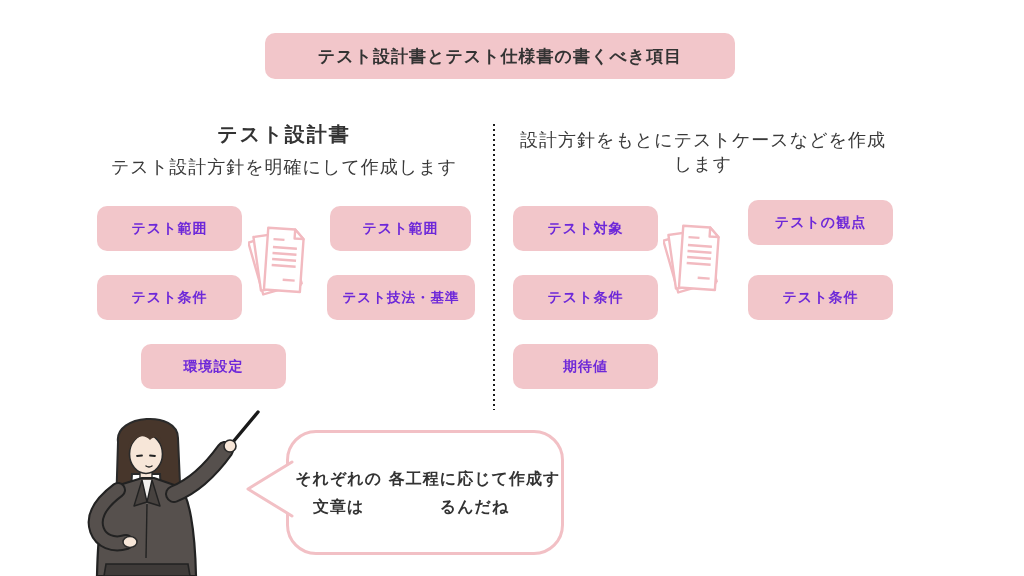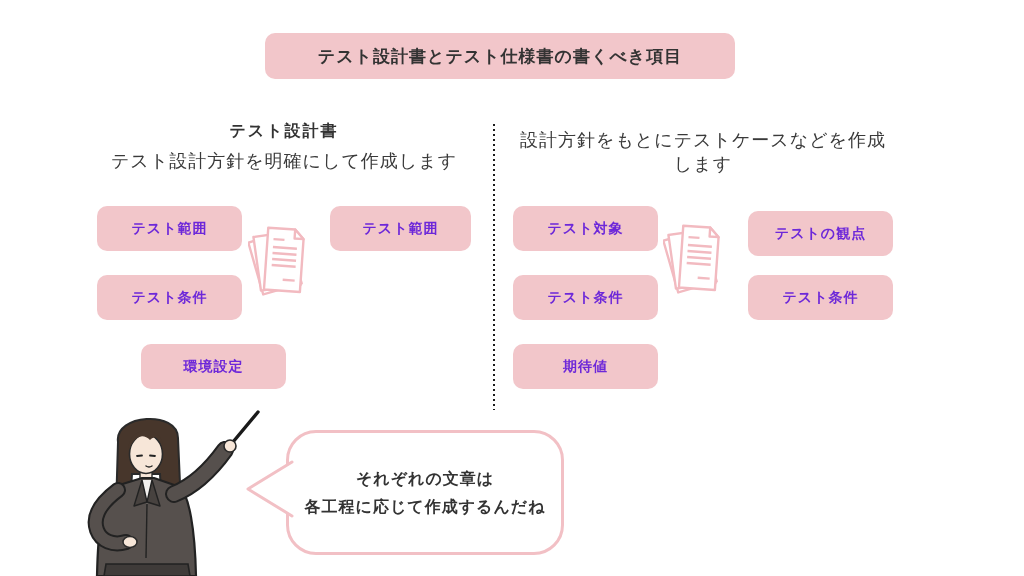--- a/index.html
+++ b/index.html
@@ -12,55 +12,55 @@
   }
   
   .banner {
     position:absolute; left:265px; top:33px; width:470px; height:46px;
     background:#f2c6ca; border-radius:10px;
     display:flex; align-items:center; justify-content:center;
     font-size:17px; font-weight:bold; letter-spacing:1px; color:#333;
   }
   
   .col-header { position:absolute; text-align:center; }
-  .col-header .heading { font-size:16px; font-weight:bold; letter-spacing:2px; }
+  .col-header .heading { font-size:20px; font-weight:bold; letter-spacing:2px; }
   .col-header .subtitle { font-size:18px; margin-top:7px; letter-spacing:1px; color:#3a3a3a; }
   .col-header.left  { left:97px;  top:121px; width:374px; }
   .col-header.right { left:513px; top:121px; width:380px; }
   
   .item-box {
     position:absolute; width:145px; height:45px;
     background:#f2c6ca; border-radius:10px;
     display:flex; align-items:center; justify-content:center;
     font-size:14px; font-weight:bold; letter-spacing:1px; color:#6d28d9;
   }
   .pos-l-a1 { left:97px;  top:206px; }
   .pos-l-b1 { left:330px; top:206px; width:141px; }
   .pos-l-a2 { left:97px;  top:275px; }
   .pos-l-b2 { left:327px; top:275px; width:148px; font-size:13.5px; }
   .pos-l-a3 { left:97px;  top:344px;margin-left:44px; }
   .pos-r-a1 { left:513px; top:206px; }
-  .pos-r-b1 { left:748px; top:211px;align-items:center; }
+  .pos-r-b1 { left:748px; top:200px;align-items:center; }
   .pos-r-a2 { left:513px; top:275px; }
   .pos-r-b2 { left:748px; top:275px; }
   .pos-r-a3 { left:513px; top:344px; }
   
   .papers { position:absolute; width:66px; height:82px; }
   .papers.left  { left:248px; top:221px; }
   .papers.right { left:663px; top:219px; }
   
   .divider {
     position:absolute; left:493px; top:124px; width:2px; height:286px;
     background:repeating-linear-gradient(to bottom, #1b1b1b 0px, #1b1b1b 2px, transparent 2px, transparent 5px);
   }
   
   .bubble {
     position:absolute; left:286px; top:430px; width:278px; height:125px;
     background:#fff; border:3px solid #f2c0c5; border-radius:30px;
-    display:flex; flex-direction:column; align-items:center; justify-content:center;
+    display:flex; flex-direction:row; align-items:center; justify-content:center;
     font-size:16px; font-weight:bold; line-height:1.7; letter-spacing:1px;
     text-align:center; z-index:2;
   }
   .bubble-tail { position:absolute; left:244px; top:456px; z-index:3; }
   
   .presenter { position:absolute; left:84px; top:408px; z-index:1; }
 </style>
 </head>
 <body>
 
@@ -80,20 +80,23 @@
   </div>
 
   <div class="item-box pos-l-a1">
     <span>テスト範囲</span>
   </div>
   <div class="item-box pos-l-b1">
     <span>テスト範囲</span>
   </div>
   <div class="item-box pos-l-a2">
     <span>テスト条件</span>
+  </div>
+  <div class="item-box pos-l-b2">
+    <span>テスト技法・基準</span>
   </div>
   <div class="item-box pos-l-a3">
     <span>環境設定</span>
   </div>
 
   <div class="item-box pos-r-a1">
     <span>テスト対象</span>
   </div>
   <div class="item-box pos-r-b1">
     <span>テストの観点</span>

